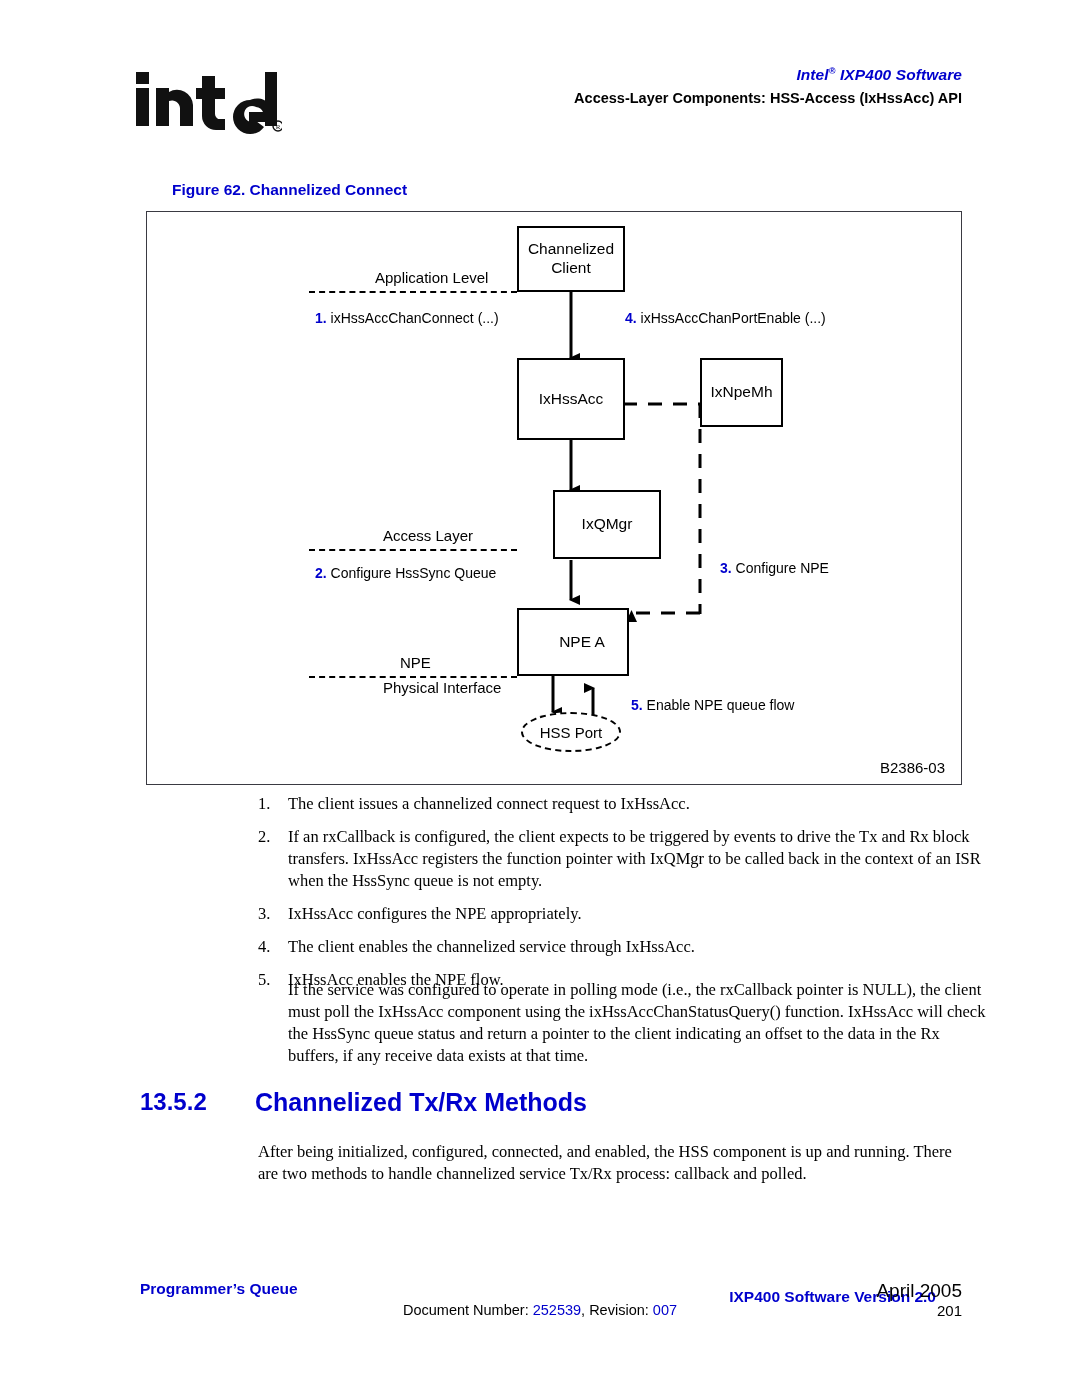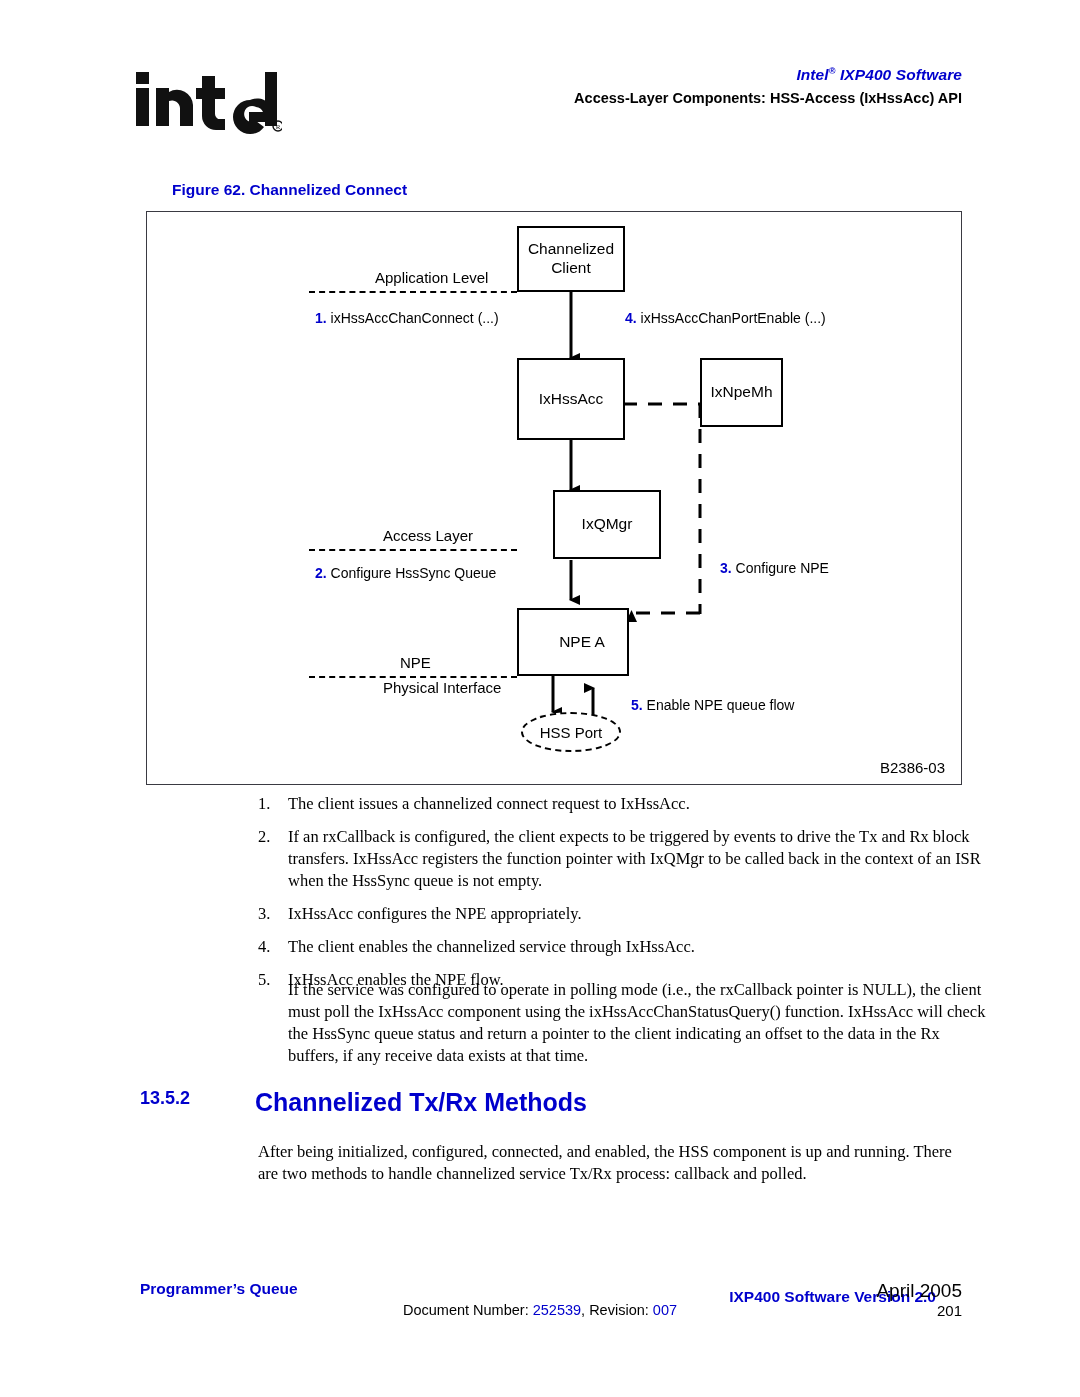--- a/index.html
+++ b/index.html
@@ -188,21 +188,21 @@
     top: 979px;
     width: 700px;
   }
 
   
   .sec-num {
     position: absolute;
     left: 140px;
     top: 1088px;
     font-family: "Liberation Sans", sans-serif;
-    font-size: 18px;
+    font-size: 24px;
     font-weight: bold;
     color: #0000CC;
   }
   .sec-title {
     position: absolute;
     left: 255px;
     top: 1088px;
     font-family: "Liberation Sans", sans-serif;
     font-size: 25px;
     font-weight: bold;

